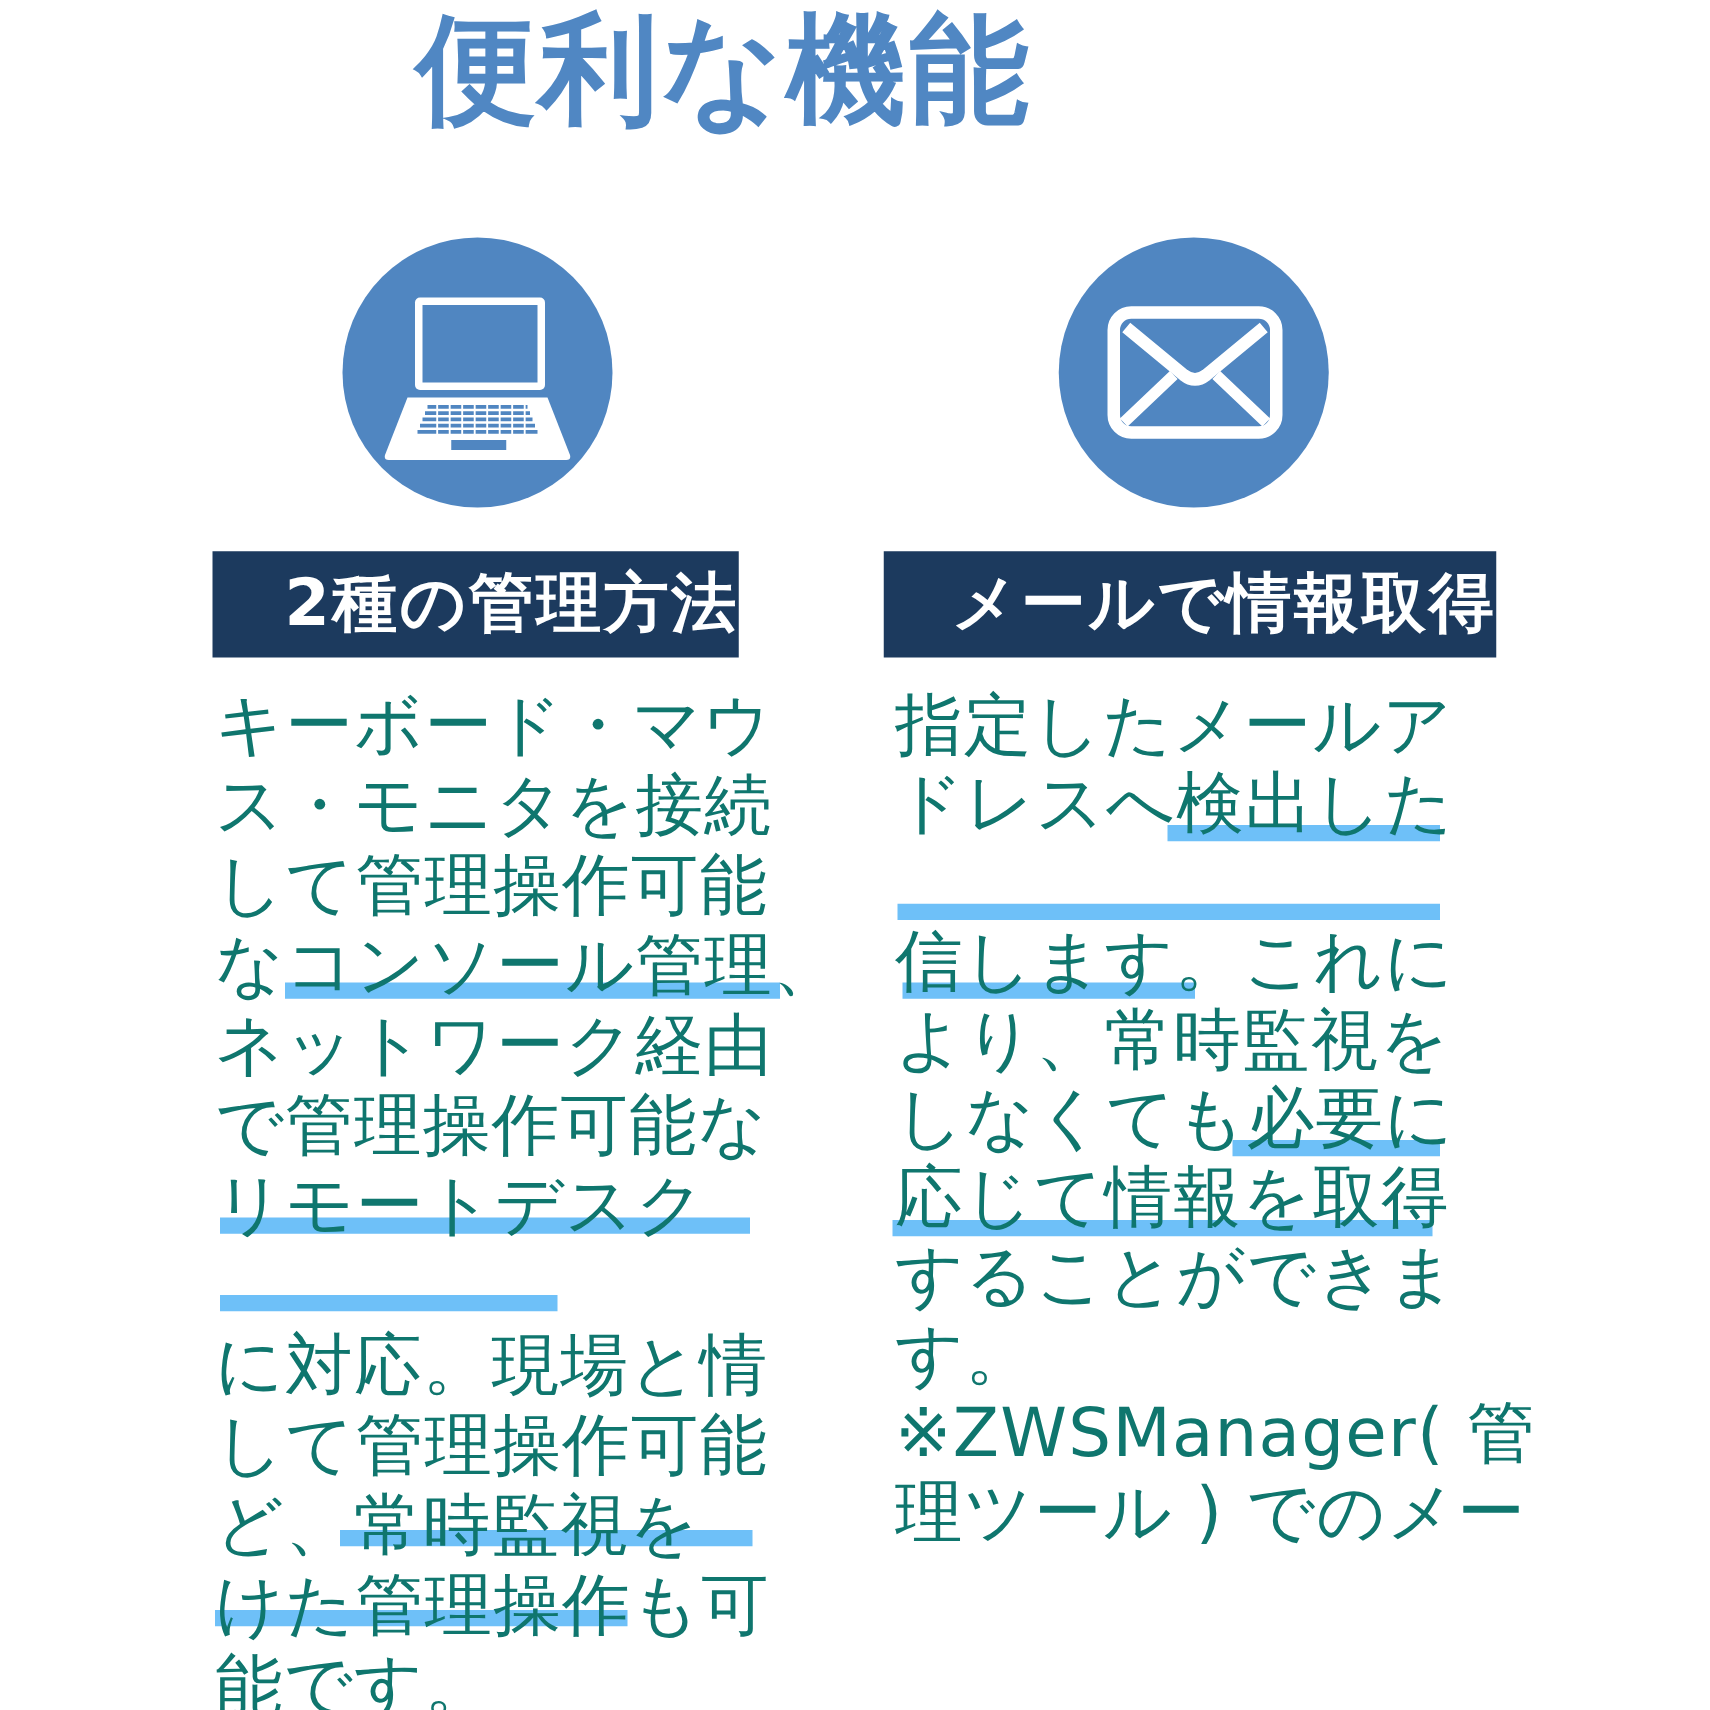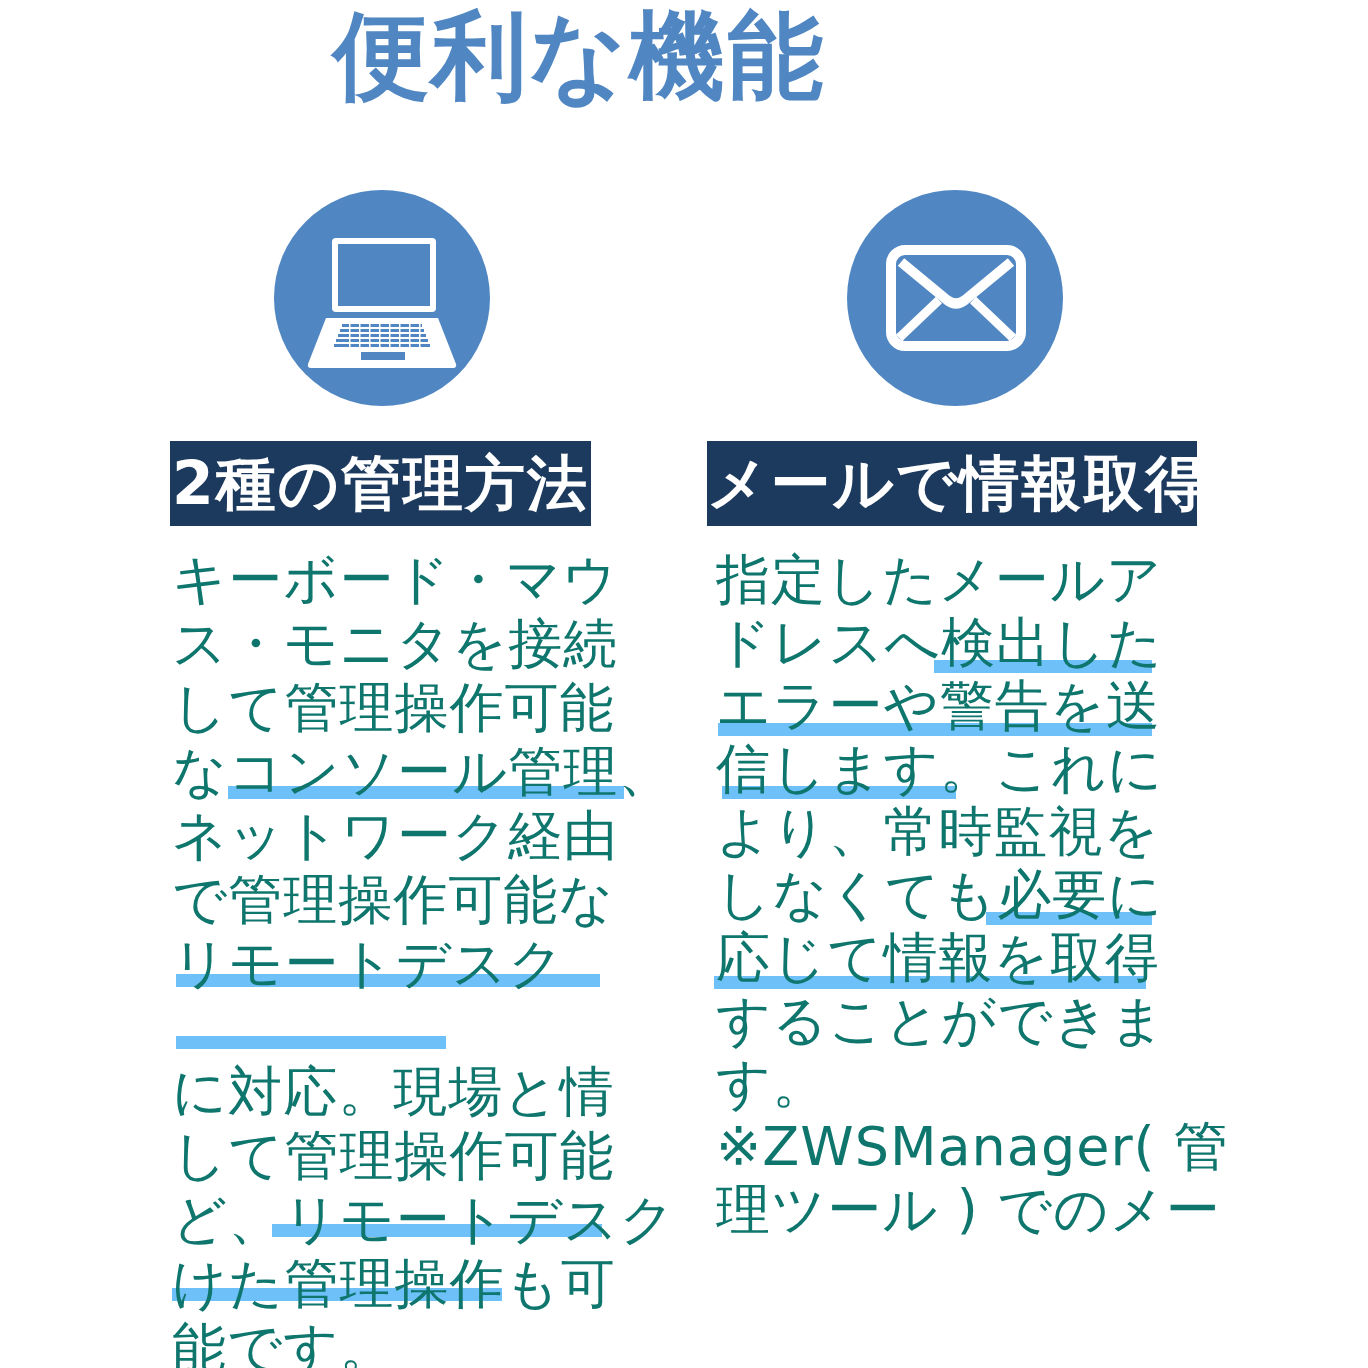--- a/index.html
+++ b/index.html
@@ -5,21 +5,21 @@
   html, body { margin: 0; padding: 0; background: #ffffff; }
   body { width: 1368px; height: 1368px; position: relative; overflow: hidden;
          font-family: "DejaVu Sans", "Liberation Sans", sans-serif; color: #111111; }
   .title { position: absolute; left: 0; width: 1158px; top: 0; height: 120px;
            text-align: center; font-size: 96px; font-weight: bold; color: #5087c3;
            line-height: 112px; letter-spacing: 2px; }
   .icon-circle { position: absolute; width: 216px; height: 216px; border-radius: 50%;
                  background: #5086c1; }
   .icon-circle svg { position: absolute; left: 0; top: 0; }
   .label-box { position: absolute; height: 85px; background: #1c3a5e; color: #ffffff;
-               font-weight: bold; font-size: 60px; line-height: 85px; text-align: center;
+               font-weight: bold; font-size: 52px; line-height: 85px; text-align: right;
                letter-spacing: 2px; white-space: nowrap; }
   .col { position: absolute; }
   .line { position: absolute; left: 0; height: 64px; font-size: 54px; line-height: 64px;
           white-space: nowrap; color: #0f766e; letter-spacing: 1px; }
   .hl { position: absolute; height: 13px; background: #6ec0f8; z-index: 0; }
   .line span { position: relative; z-index: 1; }
 </style>
 </head>
 <body>
 
@@ -62,21 +62,21 @@
 
   <div class="line" style="top:0px;"><span>キーボード・マウ</span></div>
   <div class="line" style="top:64px;"><span>ス・モニタを接続</span></div>
   <div class="line" style="top:128px;"><span>して管理操作可能</span></div>
   <div class="line" style="top:192px;"><span>なコンソール管理、</span></div>
   <div class="line" style="top:256px;"><span>ネットワーク経由</span></div>
   <div class="line" style="top:320px;"><span>で管理操作可能な</span></div>
   <div class="line" style="top:384px;"><span>リモートデスク</span></div>
   <div class="line" style="top:512px;"><span>に対応。現場と情</span></div>
   <div class="line" style="top:576px;"><span>して管理操作可能</span></div>
-  <div class="line" style="top:640px;"><span>ど、リモートデスク</span></div>
+  <div class="line" style="top:640px;"><span>ど、常時監視を</span></div>
   <div class="line" style="top:704px;"><span>けた管理操作も可</span></div>
   <div class="line" style="top:768px;"><span>能です。</span></div>
 </div>
 
 <div class="icon-circle" style="left:847px; top:190px;">
   <svg width="216" height="216" viewBox="0 0 216 216">
     <rect x="44" y="60" width="130" height="96" rx="14" fill="none" stroke="#ffffff" stroke-width="10"></rect>
     <path d="M54 72 L100 110 Q109 117 118 110 L164 72" fill="none" stroke="#ffffff" stroke-width="10" stroke-linejoin="round"></path>
     <path d="M52 148 L92 110 M166 148 L126 110" fill="none" stroke="#ffffff" stroke-width="9"></path>
   </svg>
@@ -86,21 +86,20 @@
 
 <div class="col" style="left:716px; top:548px; width:480px; height:780px;">
   <div class="hl" style="left:218px; top:112px; width:218px;"></div>
   <div class="hl" style="left:2px; top:175px; width:434px;"></div>
   <div class="hl" style="left:6px; top:238px; width:234px;"></div>
   <div class="hl" style="left:270px; top:364px; width:166px;"></div>
   <div class="hl" style="left:-2px; top:428px; width:432px;"></div>
 
   <div class="line" style="top:0px;"><span>指定したメールア</span></div>
   <div class="line" style="top:63px;"><span>ドレスへ検出した</span></div>
-  <div class="line" style="top:126px;"><span>エラーや警告を送</span></div>
   <div class="line" style="top:189px;text-align:right;"><span>信します。これに</span></div>
   <div class="line" style="top:252px;"><span>より、常時監視を</span></div>
   <div class="line" style="top:315px;"><span>しなくても必要に</span></div>
   <div class="line" style="top:378px;text-align:center;"><span>応じて情報を取得</span></div>
   <div class="line" style="top:441px;"><span>することができま</span></div>
   <div class="line" style="top:504px;"><span>す。</span></div>
   <div class="line" style="top:567px;"><span>※ZWSManager( 管</span></div>
   <div class="line" style="top:630px;"><span>理ツール ) でのメー</span></div>
 </div>
 

